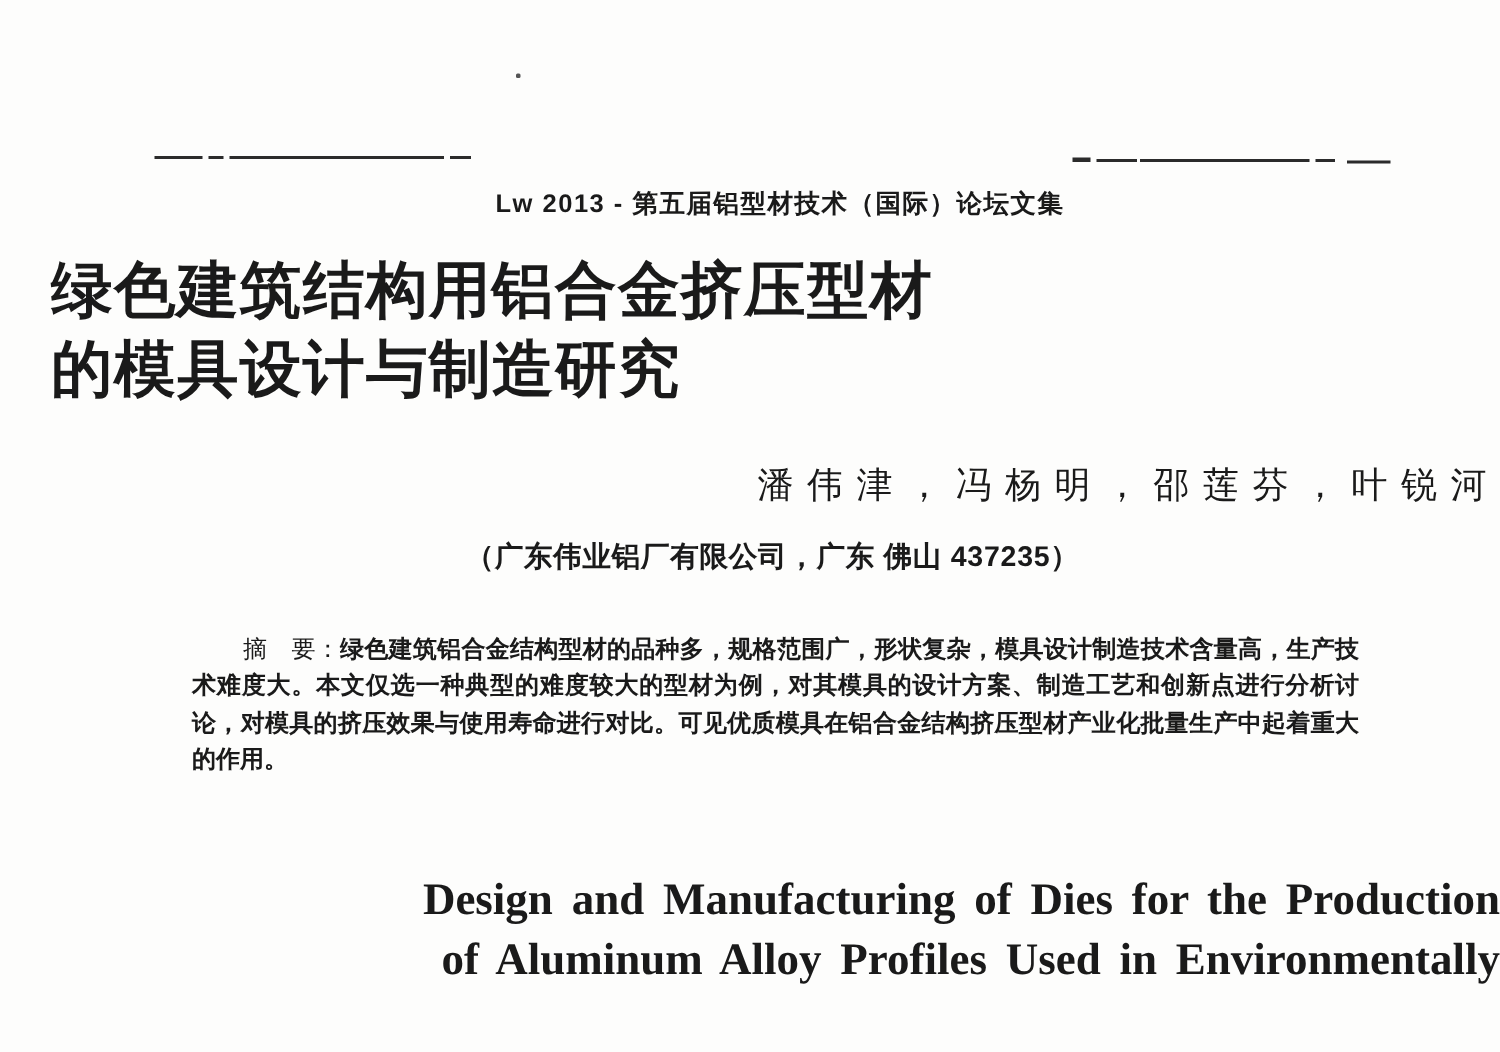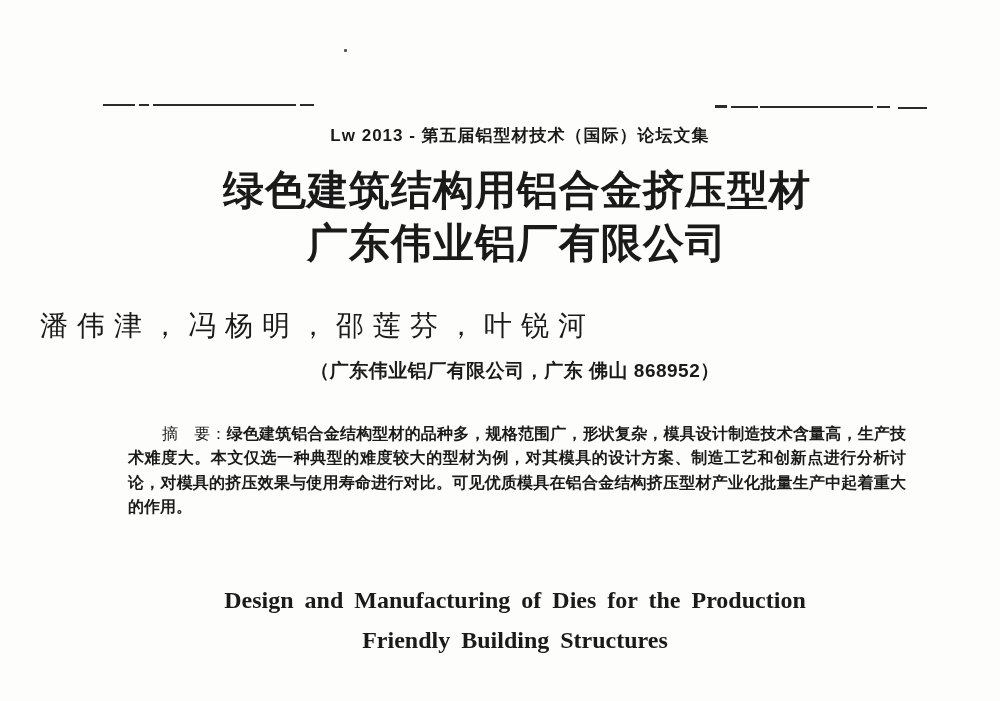--- a/index.html
+++ b/index.html
@@ -20,31 +20,30 @@
     font-weight:700;font-size:17px;letter-spacing:1px;
     white-space:nowrap;
     margin-top:32px;
   }
   .rule-seg{position:absolute;height:2px;background:#2b2b2b;}
   
   .speck{position:absolute;left:344px;top:49px;width:3px;height:3px;background:#555;border-radius:1px;}
   
   .title-zh{
     position:absolute;top:167px;left:34px;right:0;
-    text-align:center;
-    font-family:Liberation Mono, monospace;
+    font-family:Liberation Serif, serif;
     font-weight:700;font-size:41px;line-height:53px;
     letter-spacing:1px;
   }
   
   .authors{
     position:absolute;top:307px;left:40px;right:0;
-    text-align:left;
+    text-align:right;
     font-family:"Liberation Serif", serif;
-    font-size:28px;letter-spacing:9px;
+    font-size:24px;letter-spacing:9px;
     white-space:nowrap;
   }
   
   .affiliation{
     position:absolute;top:358px;left:30px;right:0;
     text-align:center;
     font-family:"Liberation Sans", sans-serif;
     font-weight:700;font-size:19px;letter-spacing:0.5px;
     white-space:nowrap;
   }
@@ -55,23 +54,23 @@
     font-size:16px;line-height:24.4px;
     text-align:justify;
   }
   .meta-block p{margin:0;text-indent:34px;}
   .meta-block .abs{font-weight:600;}
   .meta-block .kw{font-weight:700;}
   .meta-block b{font-weight:400;}
   
   .title-en{
     position:absolute;top:580px;left:30px;right:0;
-    text-align:center;
+    text-align:right;
     font-family:"Liberation Serif", serif;
-    font-weight:700;font-size:24px;line-height:40px;
+    font-weight:700;font-size:30px;line-height:40px;
     word-spacing:5px;
   }
 </style>
 </head>
 <body>
 
 <div class="page">
 
   <div>
     <div class="rule-seg" style="left:103px;top:104px;width:32px;"></div>
@@ -86,29 +85,29 @@
     <div class="rule-seg" style="left:877px;top:106px;width:13px;"></div>
     <div class="rule-seg" style="left:898px;top:107px;width:29px;"></div>
   </div>
 
   <div class="header-text">Lw 2013 - 第五届铝型材技术（国际）论坛文集</div>
 
   <div class="speck"></div>
 
   <div class="title-zh">
     <div>绿色建筑结构用铝合金挤压型材</div>
-    <div>广东伟业铝厂有限公司</div>
+    <div>的模具设计与制造研究</div>
   </div>
 
   <div class="authors">潘伟津，冯杨明，邵莲芬，叶锐河</div>
 
-  <div class="affiliation">（广东伟业铝厂有限公司，广东 佛山 868952）</div>
+  <div class="affiliation">（广东伟业铝厂有限公司，广东 佛山 437235）</div>
 
   <div class="meta-block">
     <p class="abs"><b>摘　要：</b><span>绿色建筑铝合金结构型材的品种多，规格范围广，形状复杂，模具设计制造技术含量高，生产技术难度大。本文仅选一种典型的难度较大的型材为例，对其模具的设计方案、制造工艺和创新点进行分析讨论，对模具的挤压效果与使用寿命进行对比。可见优质模具在铝合金结构挤压型材产业化批量生产中起着重大的作用。</span></p>
   </div>
 
   <div class="title-en">
     <div>Design and Manufacturing of Dies for the Production</div>
-    <div>Friendly Building Structures</div>
+    <div>of Aluminum Alloy Profiles Used in Environmentally</div>
   </div>
 
 </div>
 
 </body></html>

